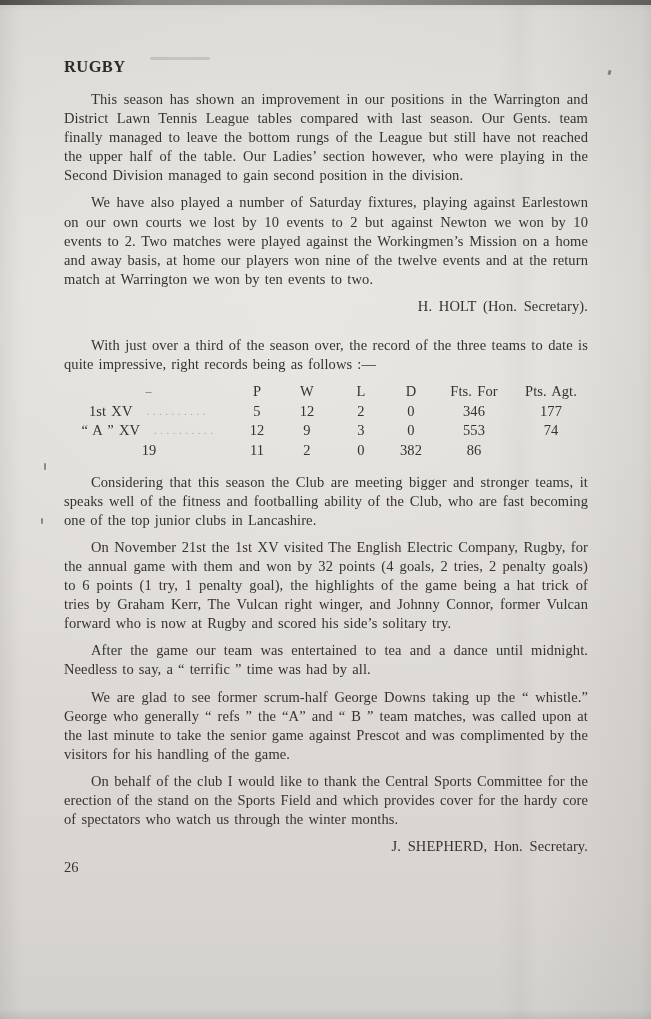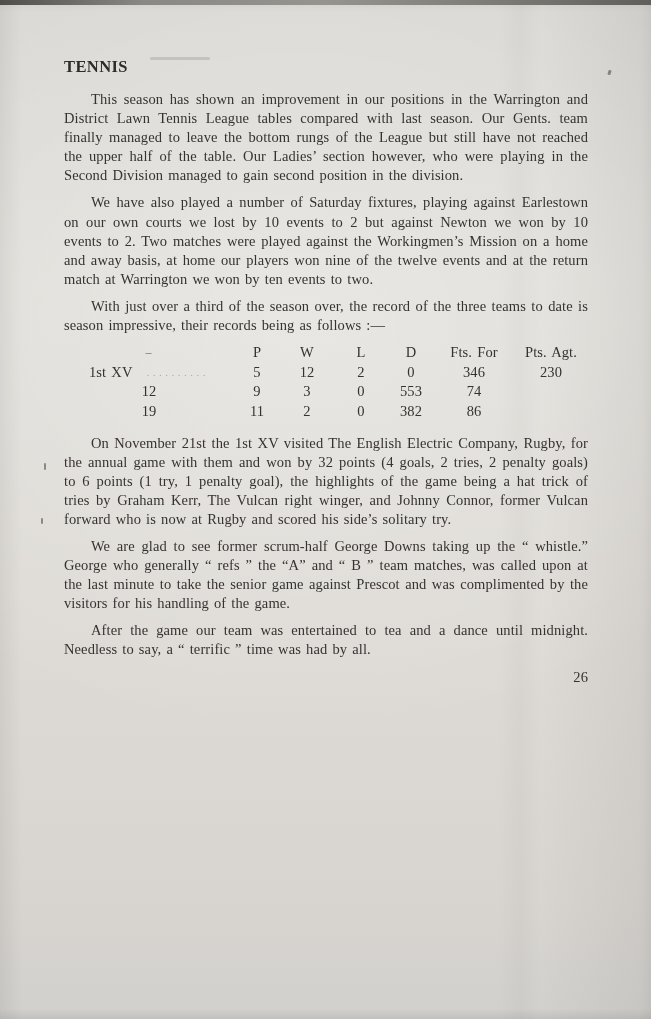--- a/index.html
+++ b/index.html
@@ -70,21 +70,21 @@
     text-align: center; color: #6d6a66; font-size: 12px; letter-spacing: 1px;
   }
   .leader {
     color: rgba(75,70,64,0.38);
     font-size: 11px;
     letter-spacing: 3.5px;
     padding-left: 14px;
     vertical-align: 1px;
   }
   .page-number {
-    text-align: right;
+    text-align: left;
     margin-top: 2px;
     word-spacing: 0;
   }
   
   .speck { position: absolute; background: rgba(55,50,46,0.5); border-radius: 1px; }
   .sp1 { left: 44px; top: 463px; width: 2px; height: 7px; }
   .sp2 { left: 41px; top: 518px; width: 2px; height: 6px; }
   .sp3 { left: 608px; top: 70px; width: 3px; height: 5px; transform: rotate(18deg); }
   .sp4 { left: 150px; top: 57px; width: 60px; height: 3px; background: rgba(120,116,110,0.25); border-radius: 2px; }
 </style>
@@ -95,70 +95,75 @@
   <div class="top-edge"></div>
 
   <div class="speck sp1"></div>
   <div class="speck sp2"></div>
   <div class="speck sp3"></div>
   <div class="speck sp4"></div>
 
   <div class="content">
 
     <section>
-      <h2 class="head">TENNIS</h2>
+      <h2 class="head">RUGBY</h2>
       <p class="body-para">This season has shown an improvement in our positions in the Warrington and District Lawn Tennis League tables compared with last season. Our Gents. team finally managed to leave the bottom rungs of the League but still have not reached the upper half of the table. Our Ladies’ section however, who were playing in the Second Division managed to gain second position in the division.</p>
       <p class="body-para">We have also played a number of Saturday fixtures, playing against Earlestown on our own courts we lost by 10 events to 2 but against Newton we won by 10 events to 2. Two matches were played against the Workingmen’s Mission on a home and away basis, at home our players won nine of the twelve events and at the return match at Warrington we won by ten events to two.</p>
+      <p class="signature">H. HOLT (Hon. Secretary).</p>
     </section>
 
     <section>
-      <p class="body-para">With just over a third of the season over, the record of the three teams to date is season impressive, their records being as follows :—</p>
+      <p class="body-para">With just over a third of the season over, the record of the three teams to date is quite impressive, right records being as follows :—</p>
 
       <div class="rtable">
         <div class="trow">
           <span class="hdash">–</span>
           <span class="c">P</span>
           <span class="c">W</span>
           <span class="c">L</span>
           <span class="c">D</span>
           <span class="c">Fts. For</span>
           <span class="c">Pts. Agt.</span>
         </div>
 
         <div class="trow">
           <span class="team"><span>1st XV</span><span class="leader">..........</span></span>
           <span class="c">5</span>
           <span class="c">12</span>
           <span class="c">2</span>
           <span class="c">0</span>
           <span class="c">346</span>
-          <span class="c">230</span>
+          <span class="c">177</span>
         </div>
 
         <div class="trow">
+          <span class="team"><span>“ A ” XV</span><span class="leader">..........</span></span>
           <span class="c">12</span>
           <span class="c">9</span>
           <span class="c">3</span>
           <span class="c">0</span>
           <span class="c">553</span>
           <span class="c">74</span>
         </div>
 
         <div class="trow">
           <span class="c">19</span>
           <span class="c">11</span>
           <span class="c">2</span>
           <span class="c">0</span>
           <span class="c">382</span>
           <span class="c">86</span>
         </div>
       </div>
 
+      <p class="body-para">Considering that this season the Club are meeting bigger and stronger teams, it speaks well of the fitness and footballing ability of the Club, who are fast becoming one of the top junior clubs in Lancashire.</p>
       <p class="body-para">On November 21st the 1st XV visited The English Electric Company, Rugby, for the annual game with them and won by 32 points (4 goals, 2 tries, 2 penalty goals) to 6 points (1 try, 1 penalty goal), the highlights of the game being a hat trick of tries by Graham Kerr, The Vulcan right winger, and Johnny Connor, former Vulcan forward who is now at Rugby and scored his side’s solitary try.</p>
+      <p class="body-para">After the game our team was entertained to tea and a dance until midnight. Needless to say, a “ terrific ” time was had by all.</p>
       <p class="body-para">We are glad to see former scrum-half George Downs taking up the “ whistle.” George who generally “ refs ” the “A” and “ B ” team matches, was called upon at the last minute to take the senior game against Prescot and was complimented by the visitors for his handling of the game.</p>
-      <p class="body-para">After the game our team was entertained to tea and a dance until midnight. Needless to say, a “ terrific ” time was had by all.</p>
+      <p class="body-para">On behalf of the club I would like to thank the Central Sports Committee for the erection of the stand on the Sports Field and which provides cover for the hardy core of spectators who watch us through the winter months.</p>
+      <p class="signature" style="margin-bottom:0;">J. SHEPHERD, Hon. Secretary.</p>
     </section>
 
     <div class="page-number">26</div>
   </div>
 
   <div class="bottom-shade"></div>
 </div>
 
 </body></html>

